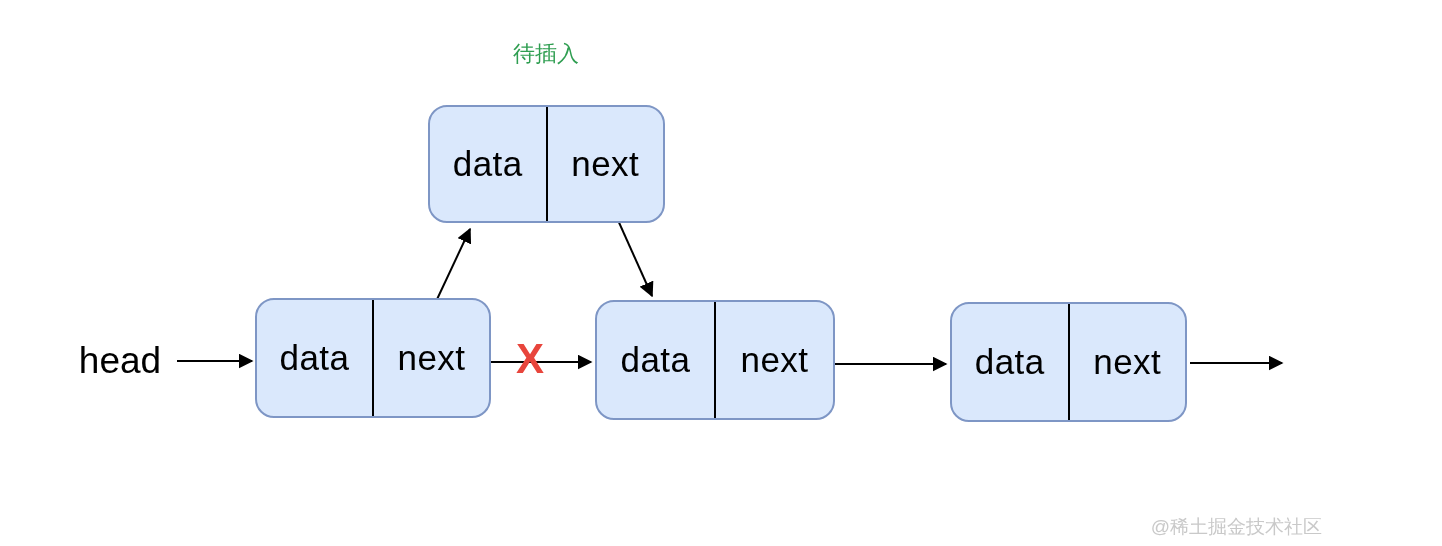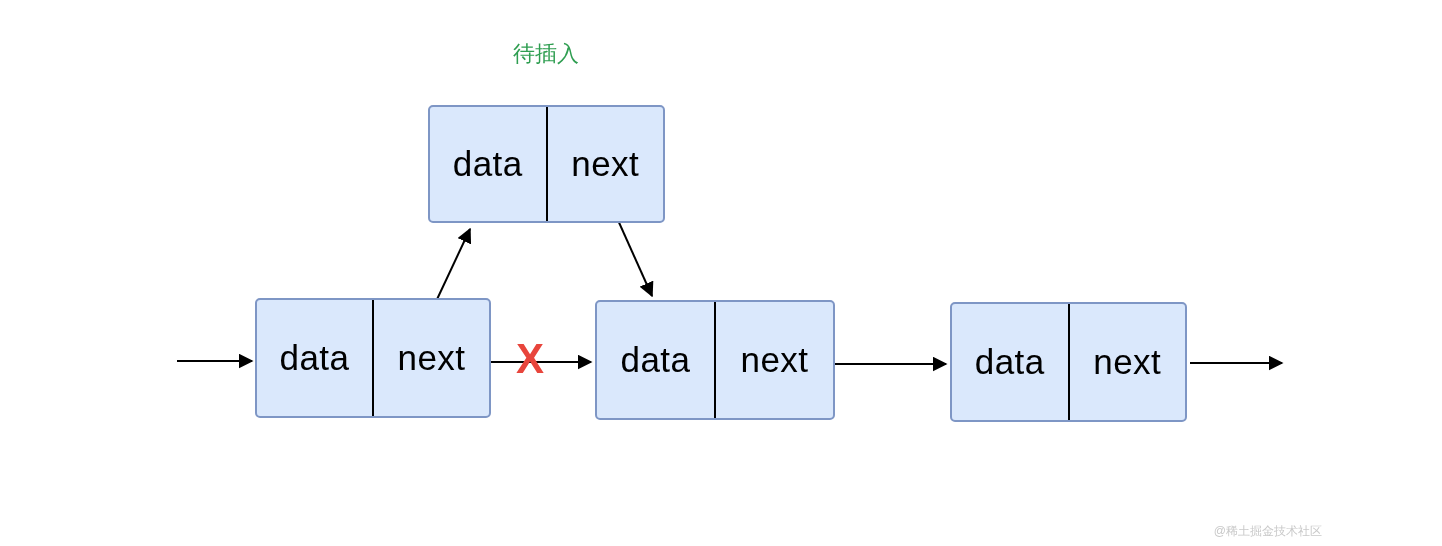--- a/index.html
+++ b/index.html
@@ -12,21 +12,21 @@
     position:relative; width:1332px; height:546px; background:var(--bg);
     overflow:hidden;
   }
   .arrows{position:absolute; left:0; top:0; width:1442px; height:546px;}
   .arrow-line{stroke:var(--arrow); stroke-width:2; fill:none;}
   .arrow-head{fill:var(--arrow);}
 
   .node{
     position:absolute; box-sizing:border-box;
     background:var(--node-fill); border:2px solid var(--node-border);
-    border-radius:5px; display:flex; align-items:stretch;
+    border-radius:19px; display:flex; align-items:stretch;
   }
   .cell{
     flex:1 1 50%; display:flex; align-items:center; justify-content:center;
     font-size:35px; color:var(--ink); letter-spacing:0.5px;
   }
   .divider{width:2px; background:var(--divider); align-self:stretch;}
 
   .node-insert{left:428px; top:105px; width:237px; height:118px;}
   .node-1{left:255px; top:298px; width:236px; height:120px;}
   .node-2{left:595px; top:300px; width:240px; height:120px;}
@@ -38,21 +38,21 @@
 
   .annotation{
     position:absolute; left:486px; top:40px; width:120px; text-align:center;
     color:var(--green); font-size:22px; line-height:28px;
   }
   .cross{
     position:absolute; left:505px; top:334px; width:50px; height:50px;
     color:var(--red); font-size:42px; font-weight:bold; line-height:50px; text-align:center;
   }
   .watermark{
-    position:absolute; right:10px; bottom:6px; color:var(--gray); font-size:12px;
+    position:absolute; right:10px; bottom:6px; color:var(--gray); font-size:19px;
   }
 </style>
 </head>
 <body>
 
 <div class="canvas">
 
   <svg class="arrows" viewBox="0 0 1442 546" xmlns="http://www.w3.org/2000/svg">
     <defs>
       <marker id="ah" viewBox="0 0 10 10" refX="9" refY="5" markerWidth="7.5" markerHeight="7.5" orient="auto-start-reverse">
@@ -88,16 +88,17 @@
     <span class="divider"></span>
     <span class="cell">next</span>
   </div>
 
   <div class="node node-3">
     <span class="cell">data</span>
     <span class="divider"></span>
     <span class="cell">next</span>
   </div>
 
+  <div class="text-label head-label">head</div>
   <div class="cross">X</div>
   <div class="watermark">@稀土掘金技术社区</div>
 
 </div>
 
 </body></html>

